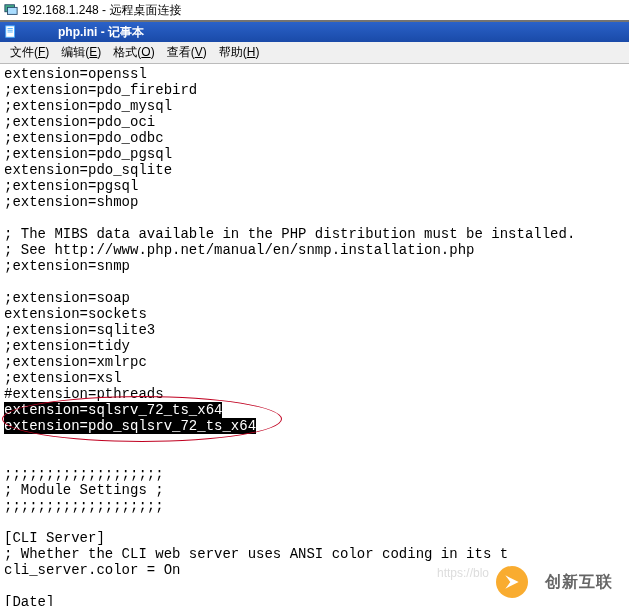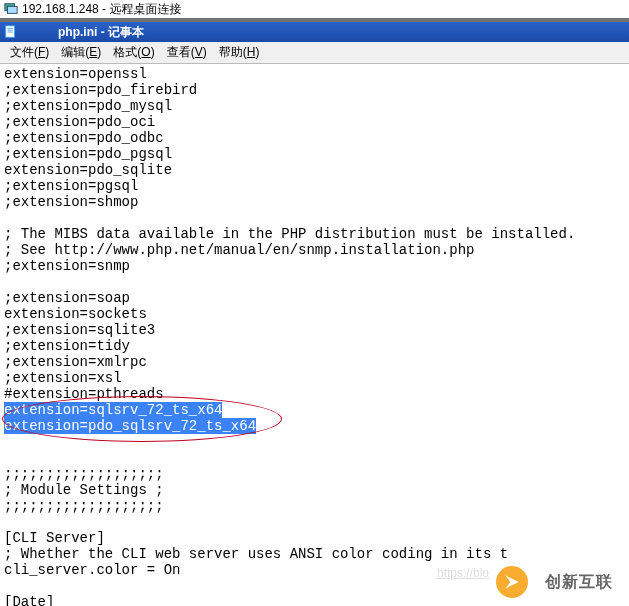--- a/index.html
+++ b/index.html
@@ -8,21 +8,21 @@
     font-size: 12px;
     width: 629px;
     height: 606px;
     overflow: hidden;
     background: #fff;
     position: relative;
   }
   .outer-titlebar {
     height: 22px;
     background: #fff;
-    border-bottom: 4px solid #737373;
+    border-bottom: 2px solid #737373;
     display: flex;
     align-items: center;
     padding: 0 4px;
   }
   .outer-icon {
     width: 14px; height: 14px; margin-right: 4px;
     display: inline-flex; align-items: center; justify-content: center;
   }
   .outer-title { font-size: 12px; color: #000; }
   .inner-titlebar {
@@ -55,21 +55,21 @@
   .editor {
     font-family: "Courier New", "NSimSun", monospace;
     font-size: 14px;
     line-height: 16px;
     white-space: pre;
     padding: 2px 4px;
     position: relative;
     color: #000;
   }
   .sel {
-    background: #3b82f6;
+    background: #000000;
     color: #fff;
   }
   .ellipse {
     position: absolute;
     border: 1.5px solid #c00020;
     border-radius: 50%;
     pointer-events: none;
   }
   .watermark-logo {
     position: absolute;
@@ -86,21 +86,20 @@
     display: flex; align-items: center; justify-content: center;
   }
   .wm-circle svg { width: 20px; height: 20px; }
   .wm-text { font-size: 16px; color: #555; font-weight: bold; letter-spacing: 1px; }
   .watermark-faint {
     position: absolute;
     right: 140px;
     bottom: 26px;
     font-size: 12px;
     color: #ddd;
-    text-decoration: underline;
   }
 </style>
 </head>
 <body>
 
 <div class="outer-titlebar">
   <span class="outer-icon">
     <svg viewBox="0 0 16 16">
         <rect x="1" y="2" width="11" height="8" fill="#4a8" stroke="#246" stroke-width="1"></rect>
         <rect x="4" y="5" width="11" height="8" fill="#adf" stroke="#246" stroke-width="1"></rect>

